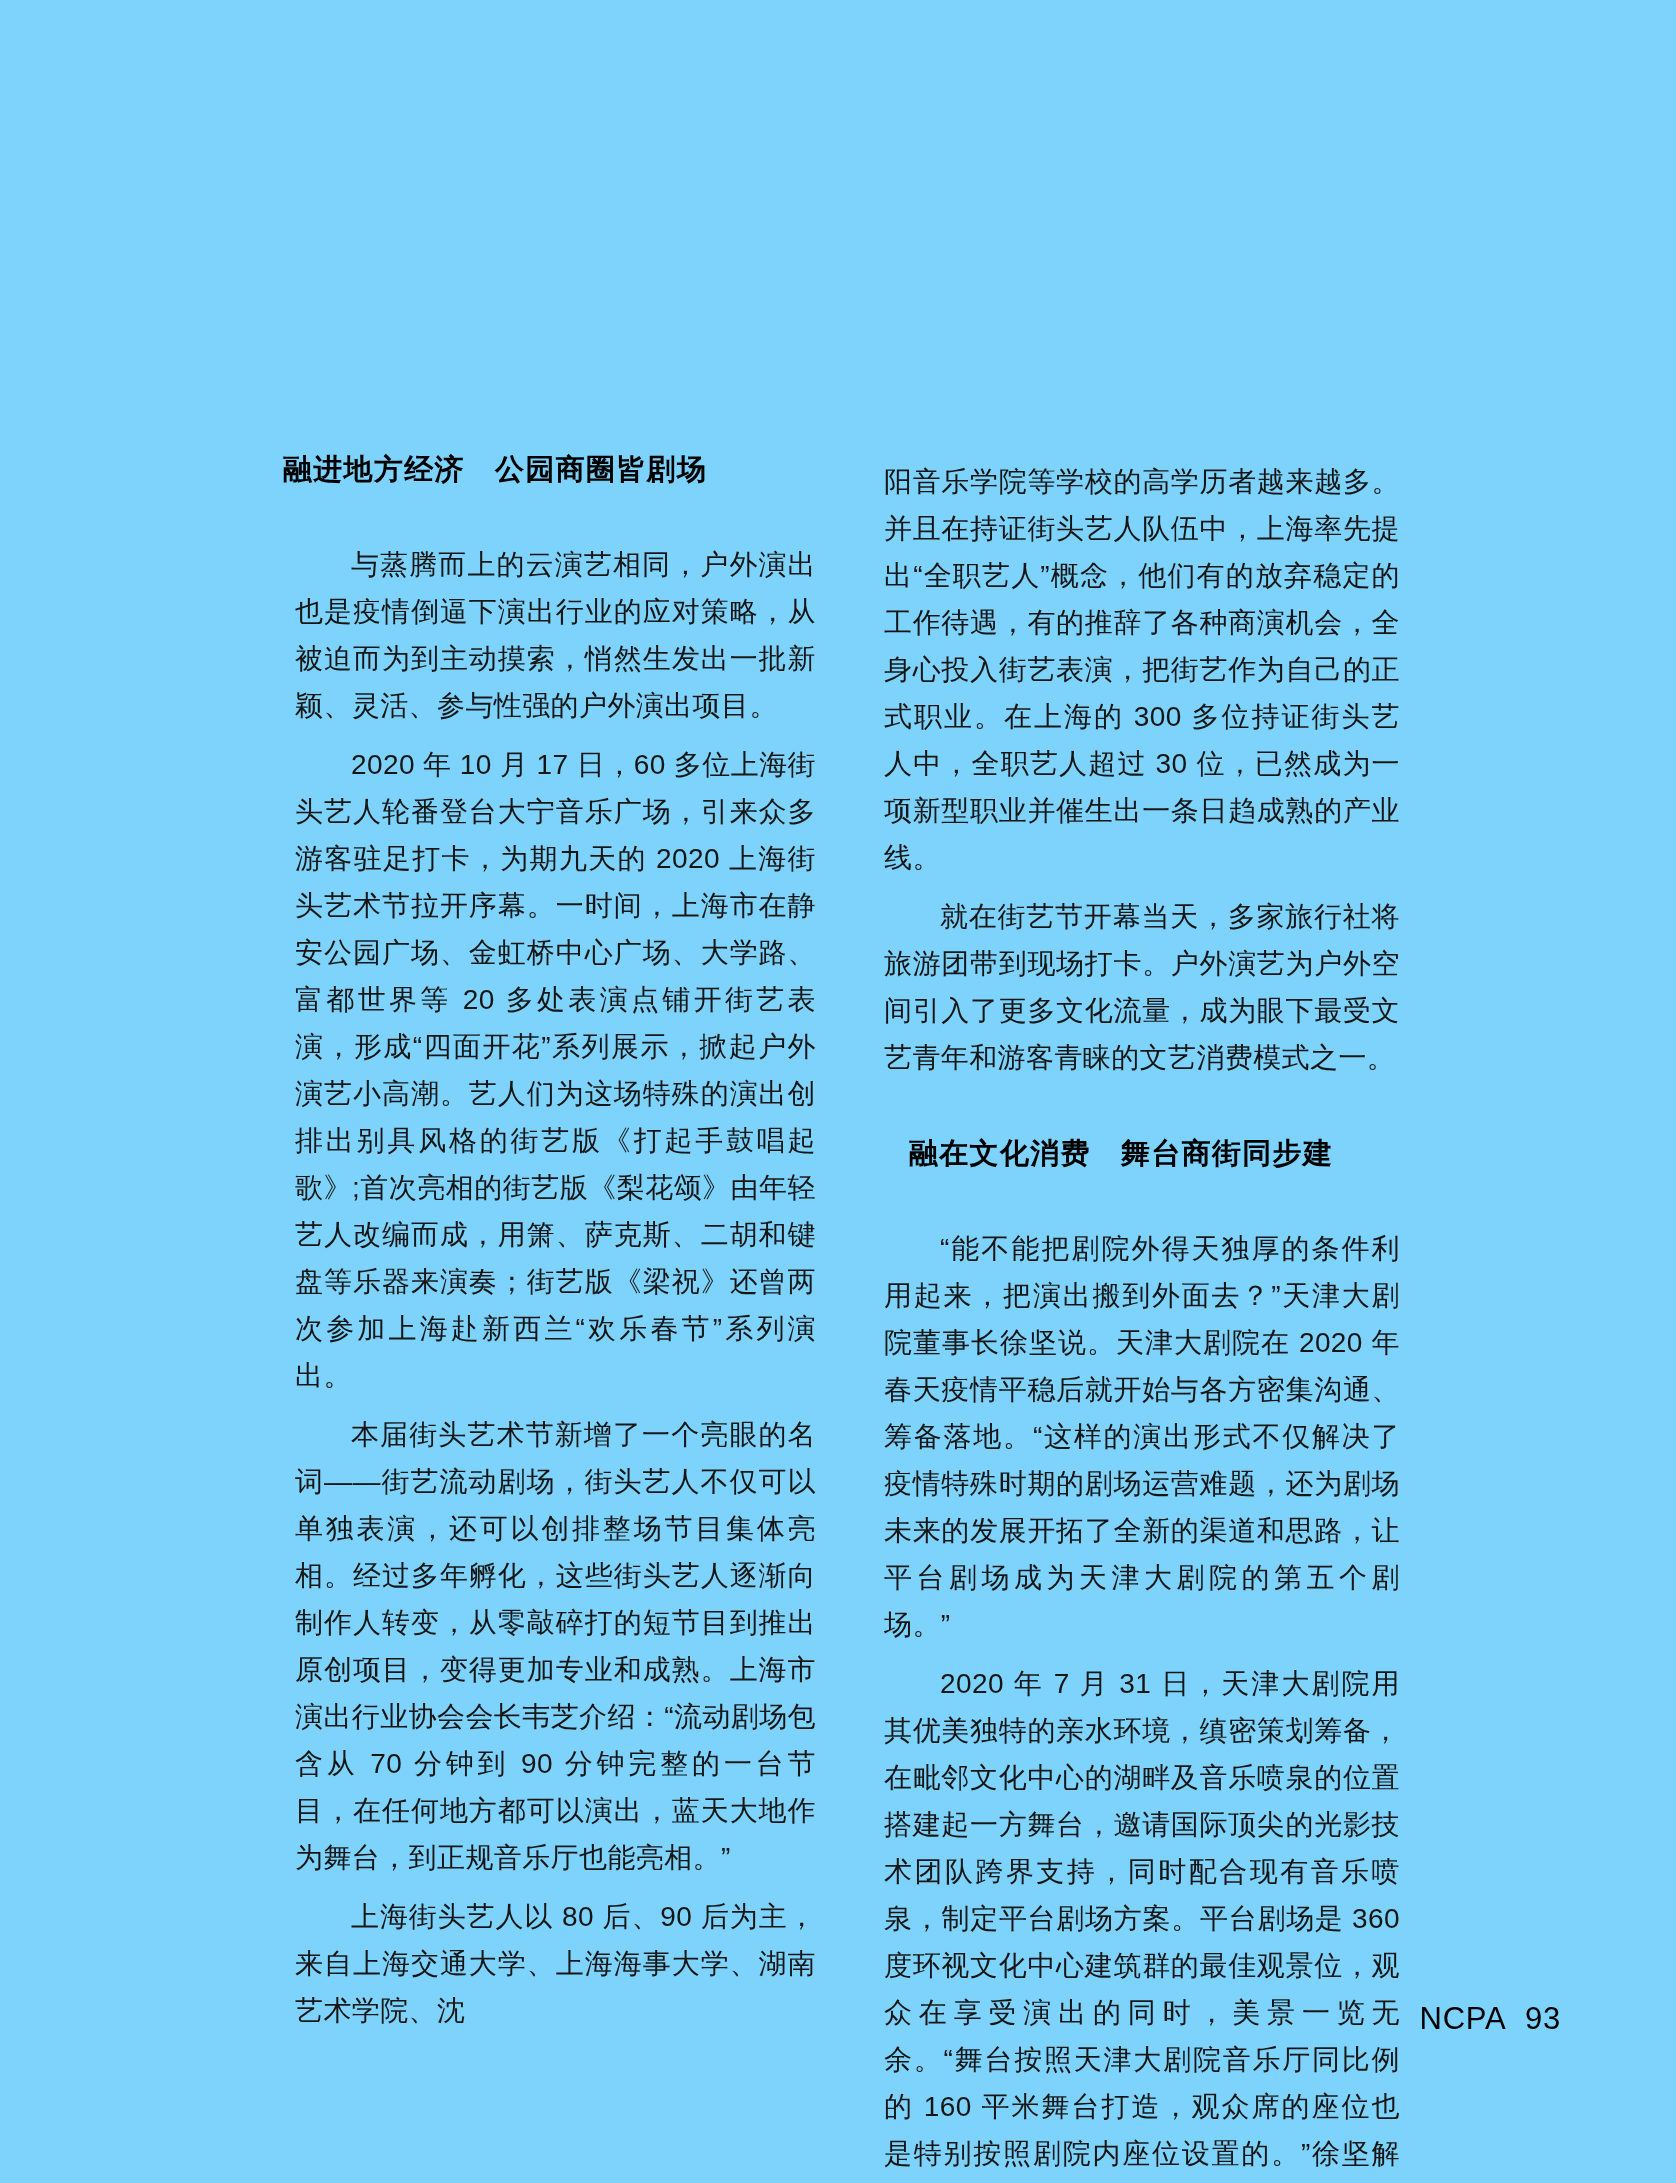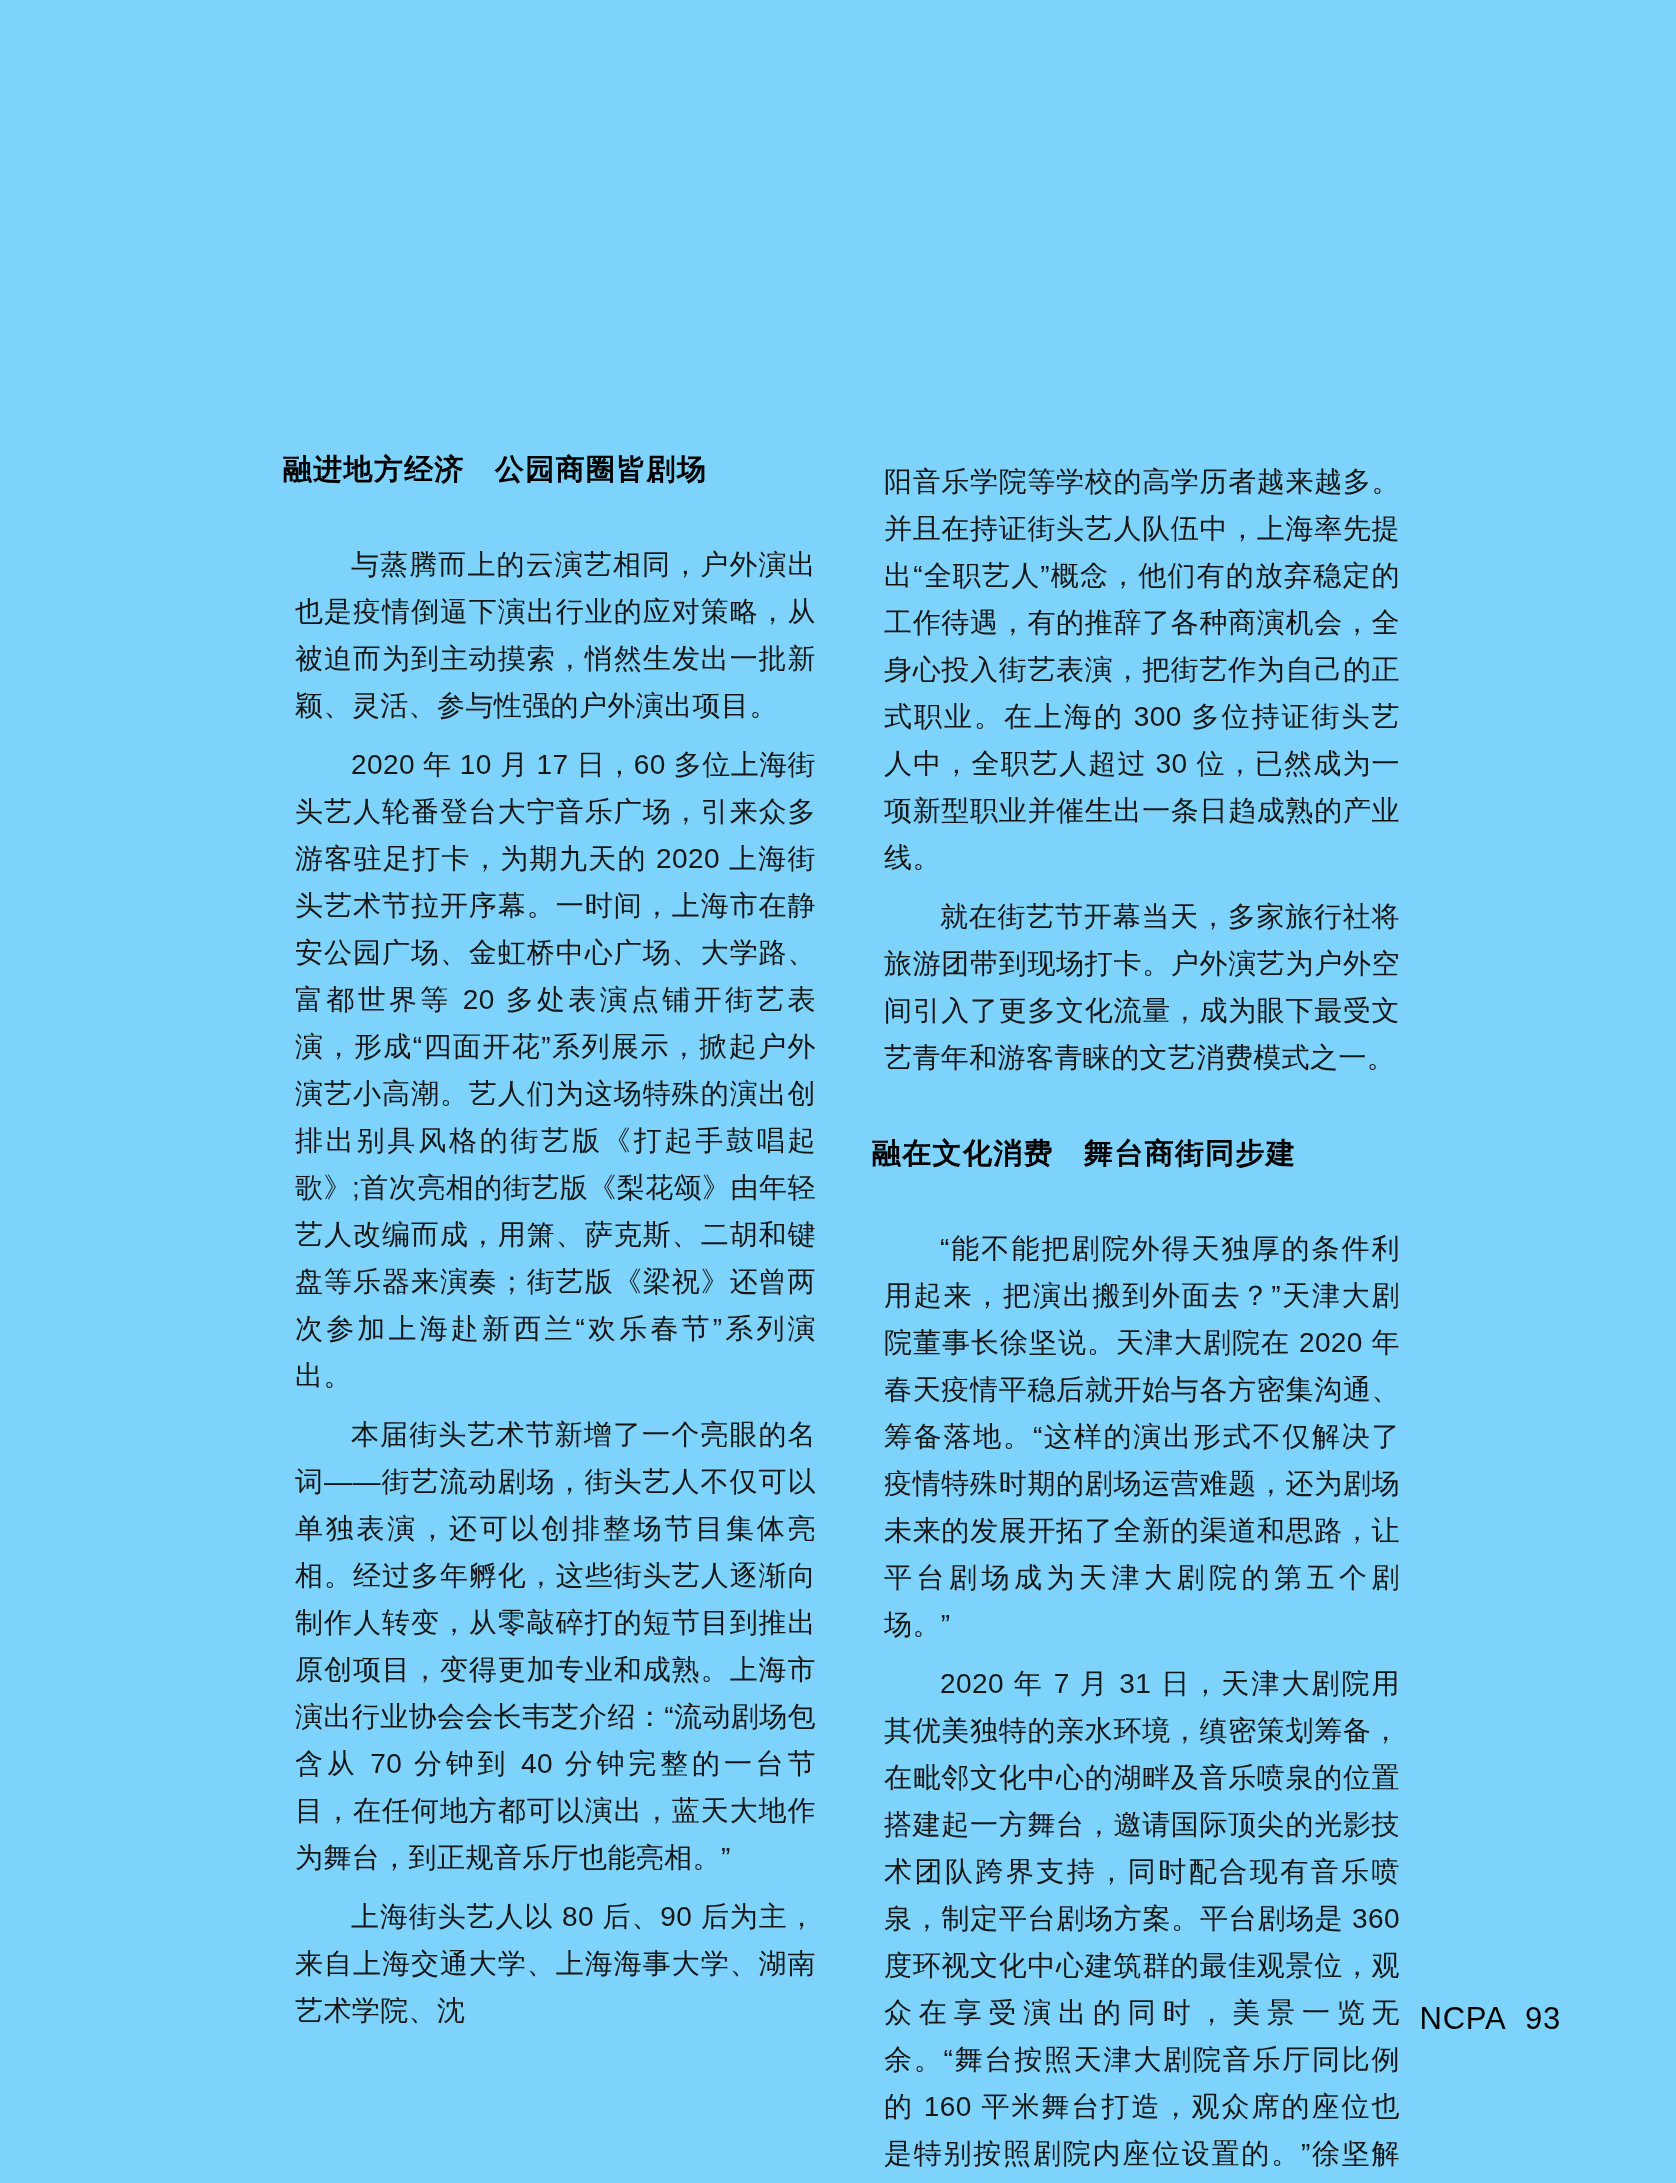--- a/index.html
+++ b/index.html
@@ -29,20 +29,21 @@
     font-size: 29px;
     line-height: 47px;
     font-weight: 700;
     letter-spacing: 1.3px;
     color: #000000;
     white-space: nowrap;
   }
   .col-right .section-heading {
     margin-top: 49px;
     margin-bottom: 48px;
+    margin-left: 37px;
   }
 
   .body-para {
     margin: 12px;
     font-size: 28px;
     line-height: 47px;
     letter-spacing: 0.4px;
     text-align: justify;
     text-indent: 2em;
     color: #161616;
@@ -67,21 +68,21 @@
 </style>
 </head>
 <body>
 
 <div class="page">
 
   <div class="column col-left">
     <h2 class="section-heading">融进地方经济　公园商圈皆剧场</h2>
     <p class="body-para">与蒸腾而上的云演艺相同，户外演出也是疫情倒逼下演出行业的应对策略，从被迫而为到主动摸索，悄然生发出一批新颖、灵活、参与性强的户外演出项目。</p>
     <p class="body-para">2020 年 10 月 17 日，60 多位上海街头艺人轮番登台大宁音乐广场，引来众多游客驻足打卡，为期九天的 2020 上海街头艺术节拉开序幕。一时间，上海市在静安公园广场、金虹桥中心广场、大学路、富都世界等 20 多处表演点铺开街艺表演，形成“四面开花”系列展示，掀起户外演艺小高潮。艺人们为这场特殊的演出创排出别具风格的街艺版《打起手鼓唱起歌》;首次亮相的街艺版《梨花颂》由年轻艺人改编而成，用箫、萨克斯、二胡和键盘等乐器来演奏；街艺版《梁祝》还曾两次参加上海赴新西兰“欢乐春节”系列演出。</p>
-    <p class="body-para">本届街头艺术节新增了一个亮眼的名词——街艺流动剧场，街头艺人不仅可以单独表演，还可以创排整场节目集体亮相。经过多年孵化，这些街头艺人逐渐向制作人转变，从零敲碎打的短节目到推出原创项目，变得更加专业和成熟。上海市演出行业协会会长韦芝介绍：“流动剧场包含从 70 分钟到 40 分钟完整的一台节目，在任何地方都可以演出，蓝天大地作为舞台，到正规音乐厅也能亮相。”</p>
+    <p class="body-para">本届街头艺术节新增了一个亮眼的名词——街艺流动剧场，街头艺人不仅可以单独表演，还可以创排整场节目集体亮相。经过多年孵化，这些街头艺人逐渐向制作人转变，从零敲碎打的短节目到推出原创项目，变得更加专业和成熟。上海市演出行业协会会长韦芝介绍：“流动剧场包含从 70 分钟到 90 分钟完整的一台节目，在任何地方都可以演出，蓝天大地作为舞台，到正规音乐厅也能亮相。”</p>
     <p class="body-para">上海街头艺人以 80 后、90 后为主，来自上海交通大学、上海海事大学、湖南艺术学院、沈</p>
   </div>
 
   <div class="column col-right">
     <p class="body-para continued">阳音乐学院等学校的高学历者越来越多。并且在持证街头艺人队伍中，上海率先提出“全职艺人”概念，他们有的放弃稳定的工作待遇，有的推辞了各种商演机会，全身心投入街艺表演，把街艺作为自己的正式职业。在上海的 300 多位持证街头艺人中，全职艺人超过 30 位，已然成为一项新型职业并催生出一条日趋成熟的产业线。</p>
     <p class="body-para">就在街艺节开幕当天，多家旅行社将旅游团带到现场打卡。户外演艺为户外空间引入了更多文化流量，成为眼下最受文艺青年和游客青睐的文艺消费模式之一。</p>
     <h2 class="section-heading">融在文化消费　舞台商街同步建</h2>
     <p class="body-para">“能不能把剧院外得天独厚的条件利用起来，把演出搬到外面去？”天津大剧院董事长徐坚说。天津大剧院在 2020 年春天疫情平稳后就开始与各方密集沟通、筹备落地。“这样的演出形式不仅解决了疫情特殊时期的剧场运营难题，还为剧场未来的发展开拓了全新的渠道和思路，让平台剧场成为天津大剧院的第五个剧场。”</p>
     <p class="body-para">2020 年 7 月 31 日，天津大剧院用其优美独特的亲水环境，缜密策划筹备，在毗邻文化中心的湖畔及音乐喷泉的位置搭建起一方舞台，邀请国际顶尖的光影技术团队跨界支持，同时配合现有音乐喷泉，制定平台剧场方案。平台剧场是 360 度环视文化中心建筑群的最佳观景位，观众在享受演出的同时，美景一览无余。“舞台按照天津大剧院音乐厅同比例的 160 平米舞台打造，观众席的座位也是特别按照剧院内座位设置的。”徐坚解释，这样确保遭遇恶劣天气时，演出能无缝转场室内。</p>
   </div>

